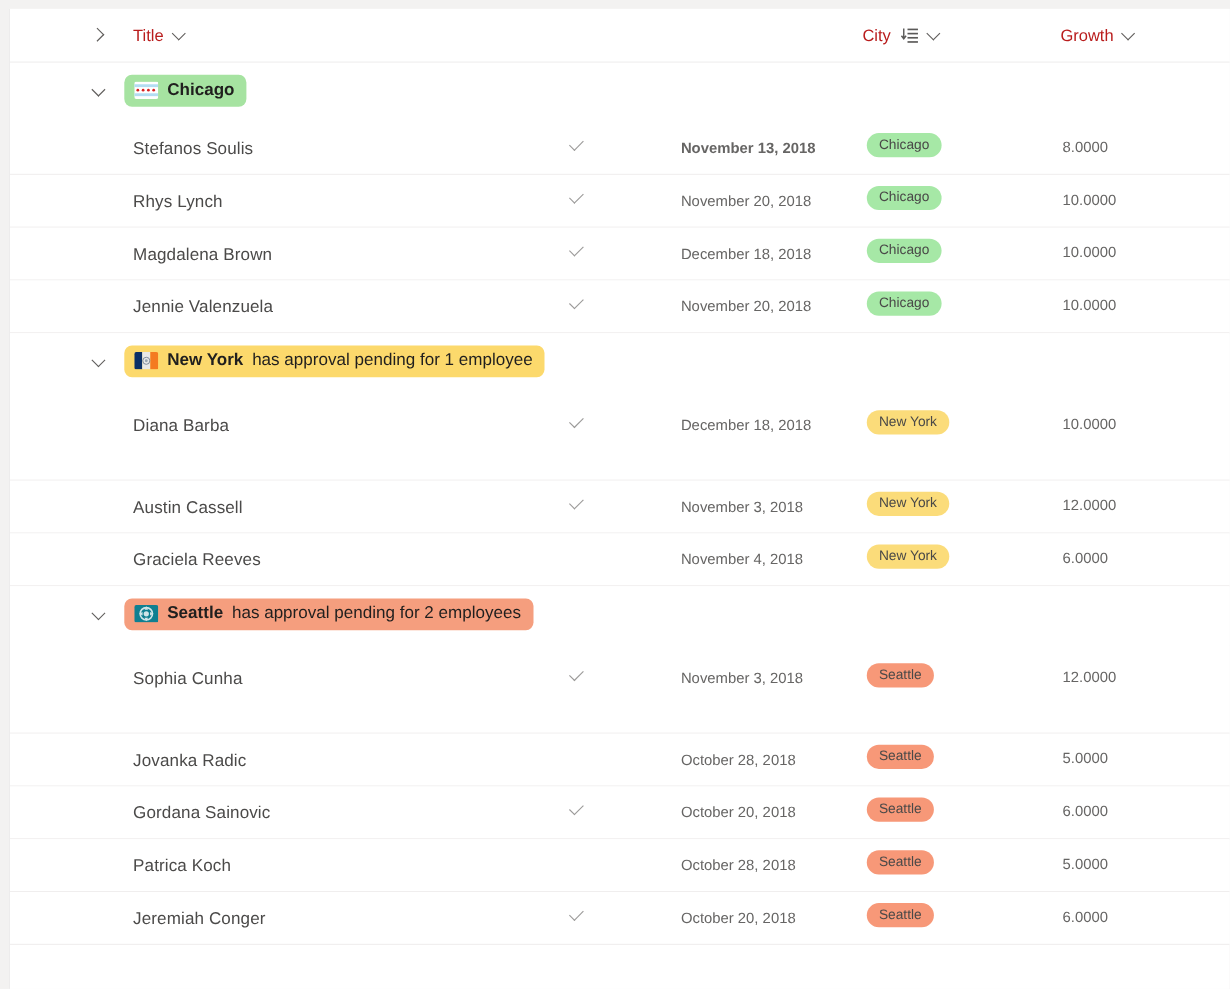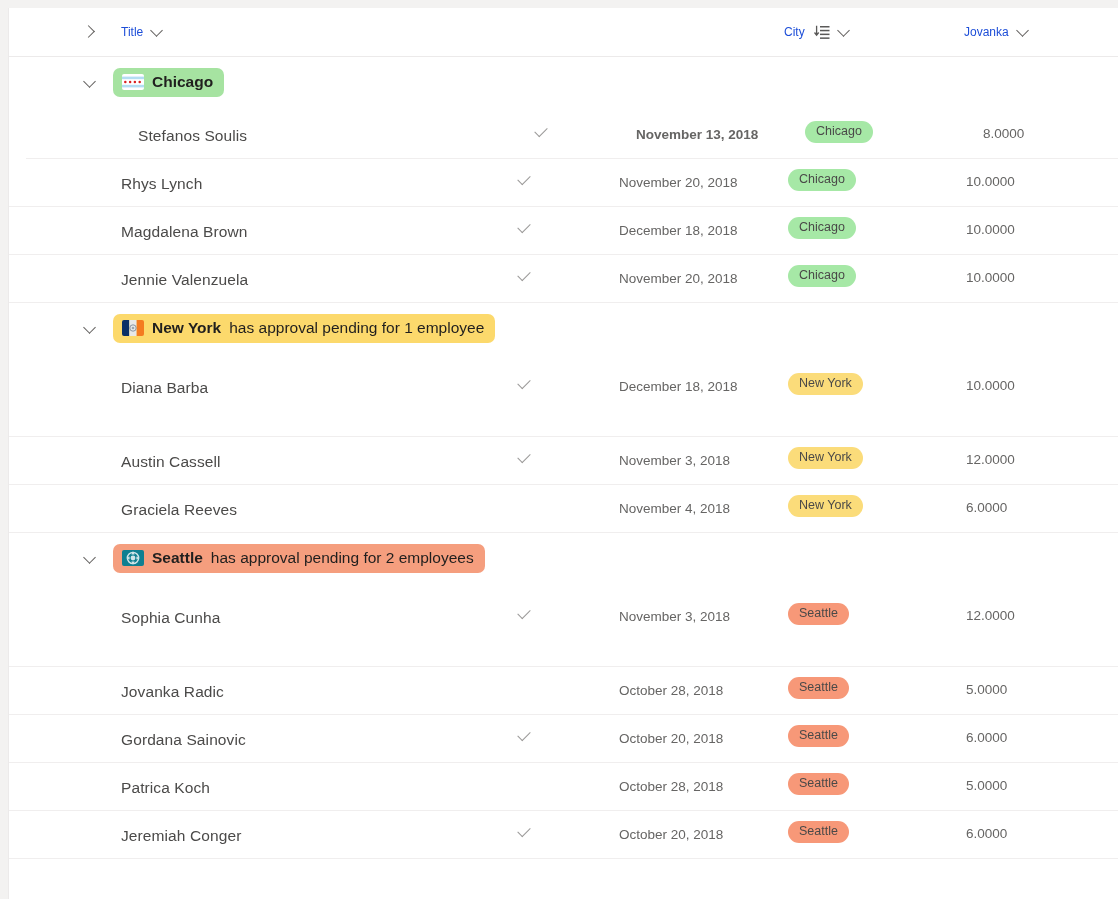--- a/index.html
+++ b/index.html
@@ -46,21 +46,21 @@
     position: absolute;
     top: 0;
     height: 48px;
     display: flex;
     align-items: center;
     gap: 7px;
     font-size: 16px;
     color: #323130;
     white-space: nowrap;
   }
-  .hdr-label { font-size: 12px; color: #1d4ed8; text-align: center; }
+  .hdr-label { font-size: 15px; color: #b91c1c; text-align: center; }
 
   .chev {
     display: inline-block;
     width: 12px;
     height: 12px;
     position: relative;
   }
   .chev::before {
     content: "";
     position: absolute;
@@ -231,21 +231,21 @@
             <rect x="6" y="4.8" width="9.5" height="1.5" fill="#5a5958"></rect>
             <rect x="6" y="8.6" width="9.5" height="1.5" fill="#5a5958"></rect>
             <rect x="6" y="12.4" width="9.5" height="1.5" fill="#5a5958"></rect>
             <path d="M2.6 0.8 L2.6 9.6 M0.5 7.5 L2.6 10.2 L4.7 7.5" stroke="#5a5958" stroke-width="1.3" fill="none"></path>
           </svg>
         </span>
         <span class="hdr-caret"></span>
       </div>
 
       <div class="hdr-cell" style="left:955px;">
-        <span class="hdr-label">Jovanka</span>
+        <span class="hdr-label">Growth</span>
         <span class="hdr-caret"></span>
       </div>
     </div>
 
     <div class="grid-body" id="grid-body">
         <div class="group-row" style="height:54px;">
           <div class="expand-toggle" style="left:72px; top:17px;">
             <span class="chev down chev-sm"></span>
           </div>
           <div class="group-pill" style="left:104px; top:11px; background:#a6e3a1;">
@@ -256,21 +256,21 @@
                 <g fill="#d92121">
                   <circle cx="3.3" cy="8" r="1.25"></circle>
                   <circle cx="8.1" cy="8" r="1.25"></circle>
                   <circle cx="12.9" cy="8" r="1.25"></circle>
                   <circle cx="17.7" cy="8" r="1.25"></circle>
                 </g>
               </svg></span>
             <span class="gname">Chicago</span>
           </div>
         </div>
-        <div class="row" style="height:48px;margin-left:17px;">
+        <div class="row" style="height:48px;">
           <div class="cell name-cell" style="top:16px;">Stefanos Soulis</div>
           <div class="cell check-cell" style="top:15px;">
             <span class="check"></span>
           </div>
           <div class="cell date-cell" style="top:16px;font-weight:bold;">November 13, 2018</div>
           <div class="cell badge-cell" style="top:10px;"><span class="badge" style="background:#a6e8a6;">Chicago</span></div>
           <div class="cell growth-cell" style="top:15px;">8.0000</div>
         </div>
         <div class="row" style="height:48px;">
           <div class="cell name-cell" style="top:16px;">Rhys Lynch</div>

